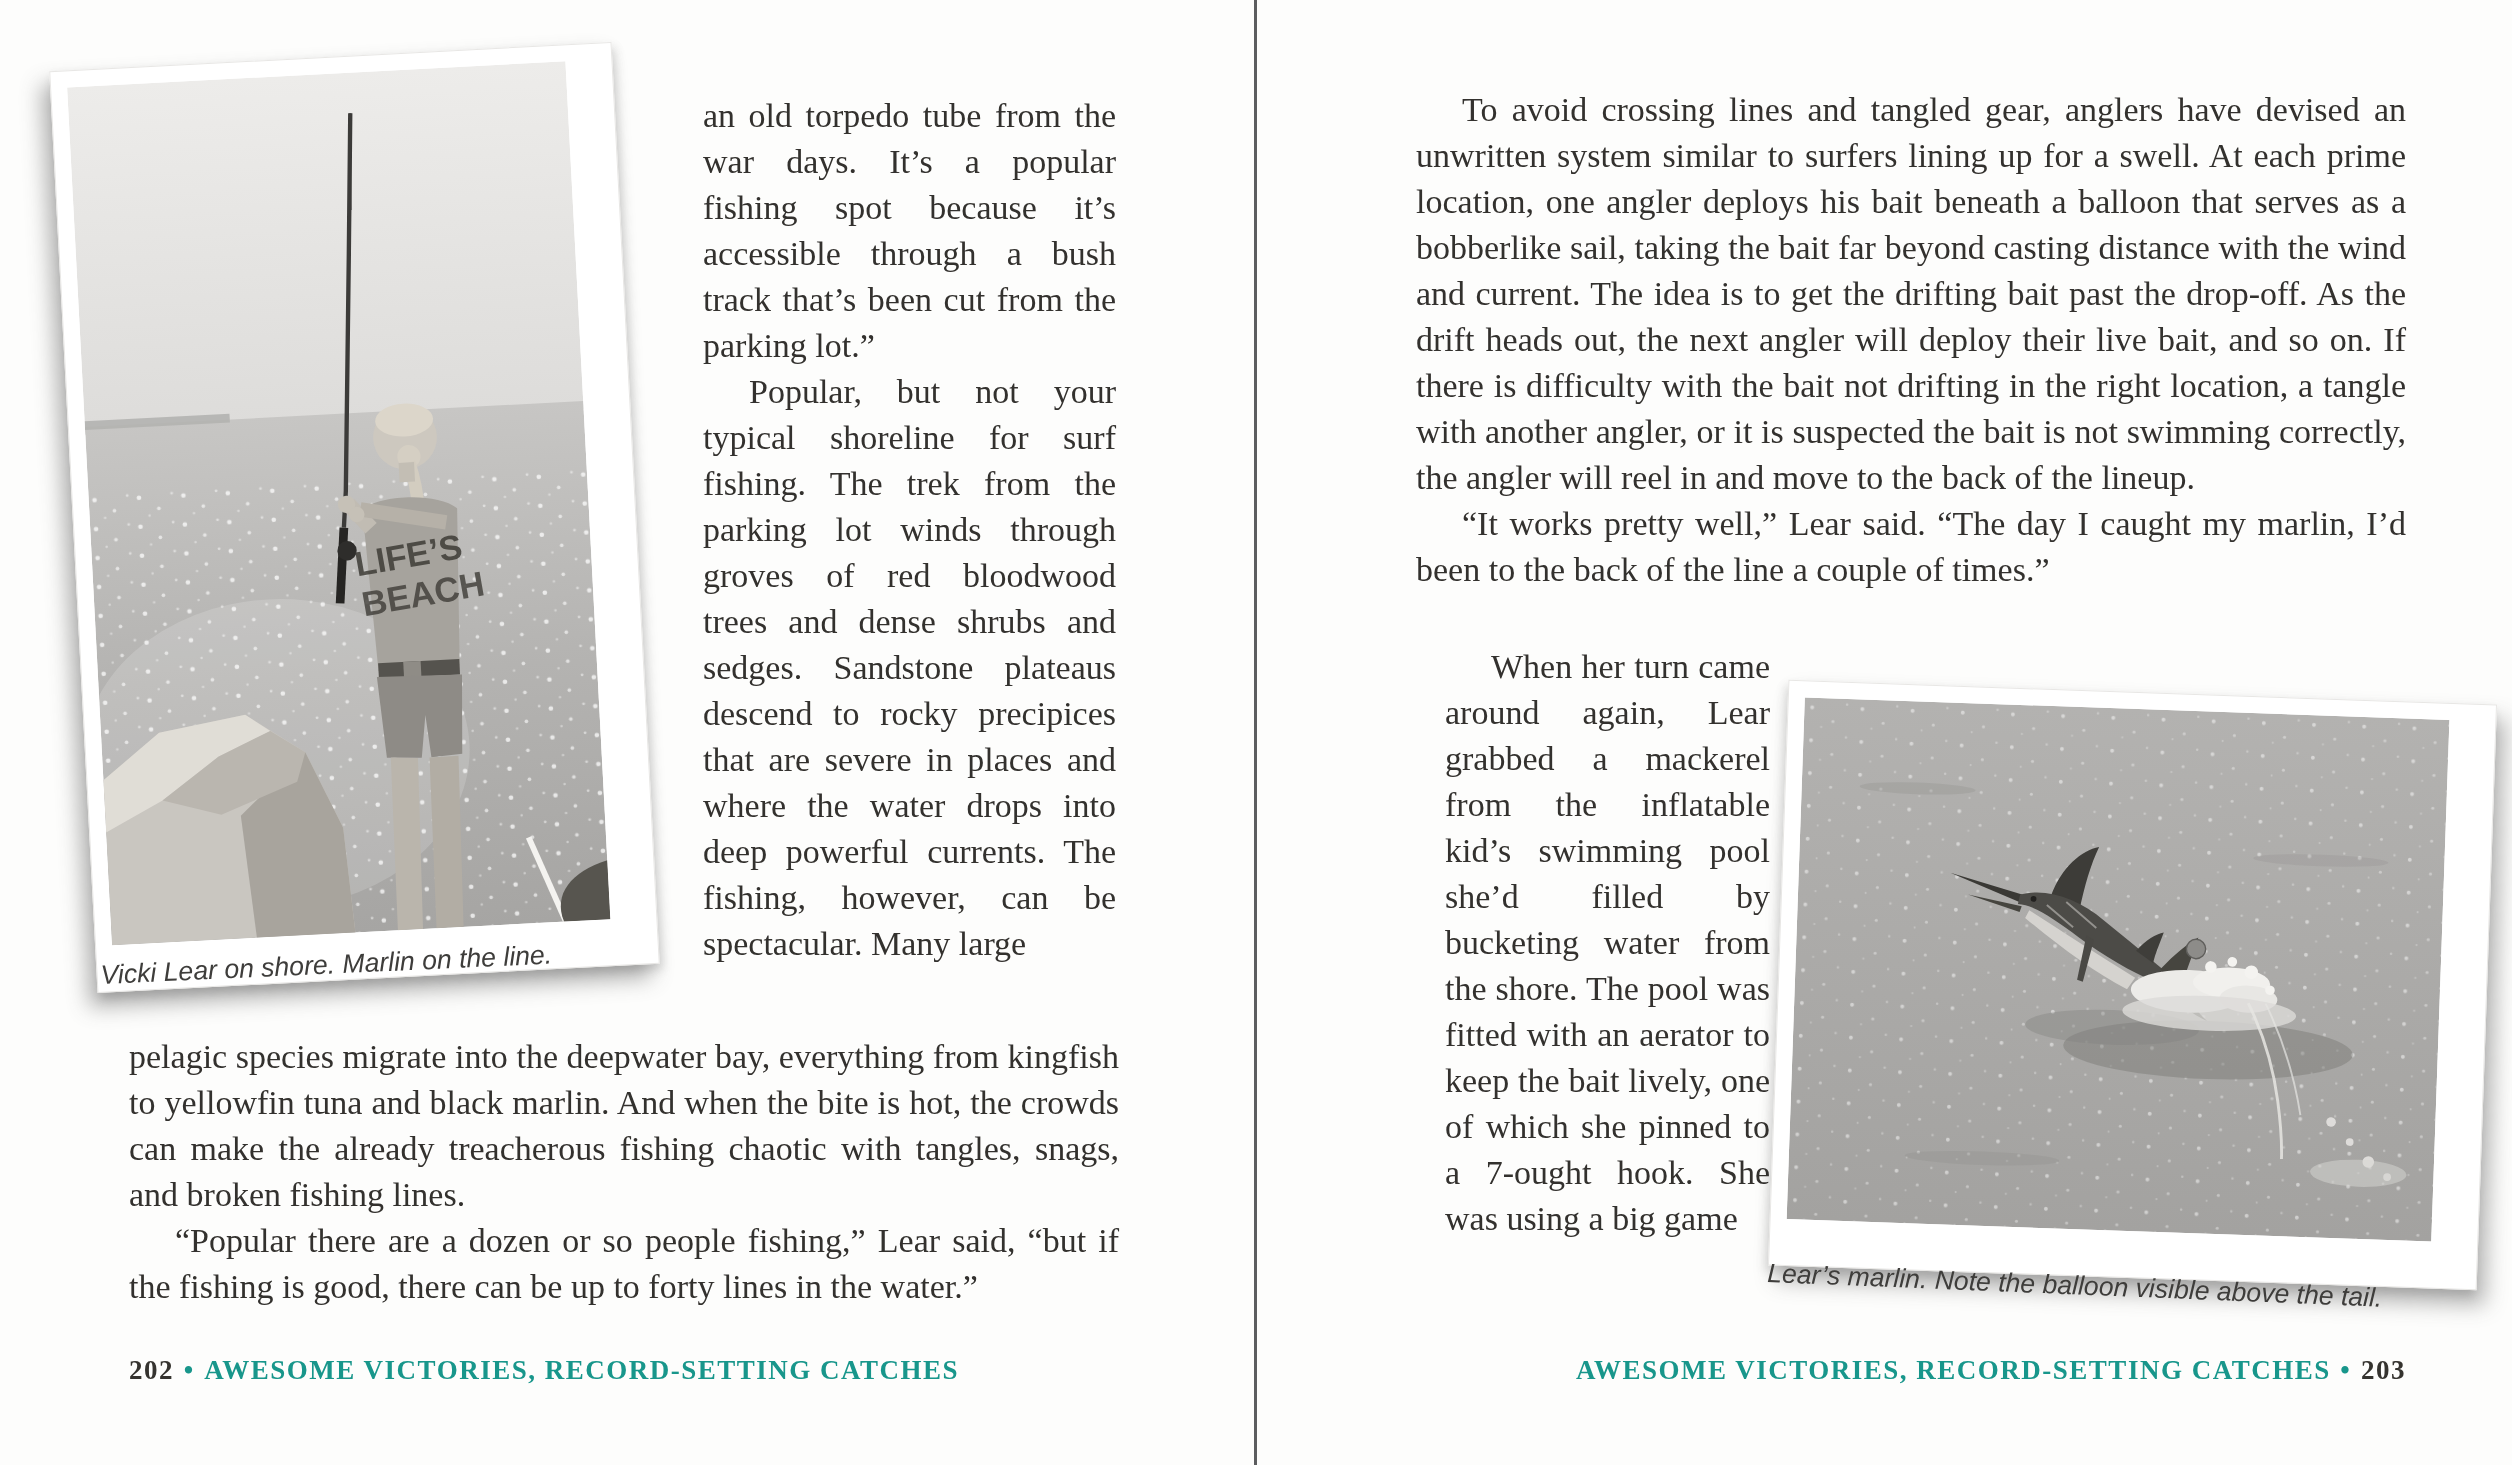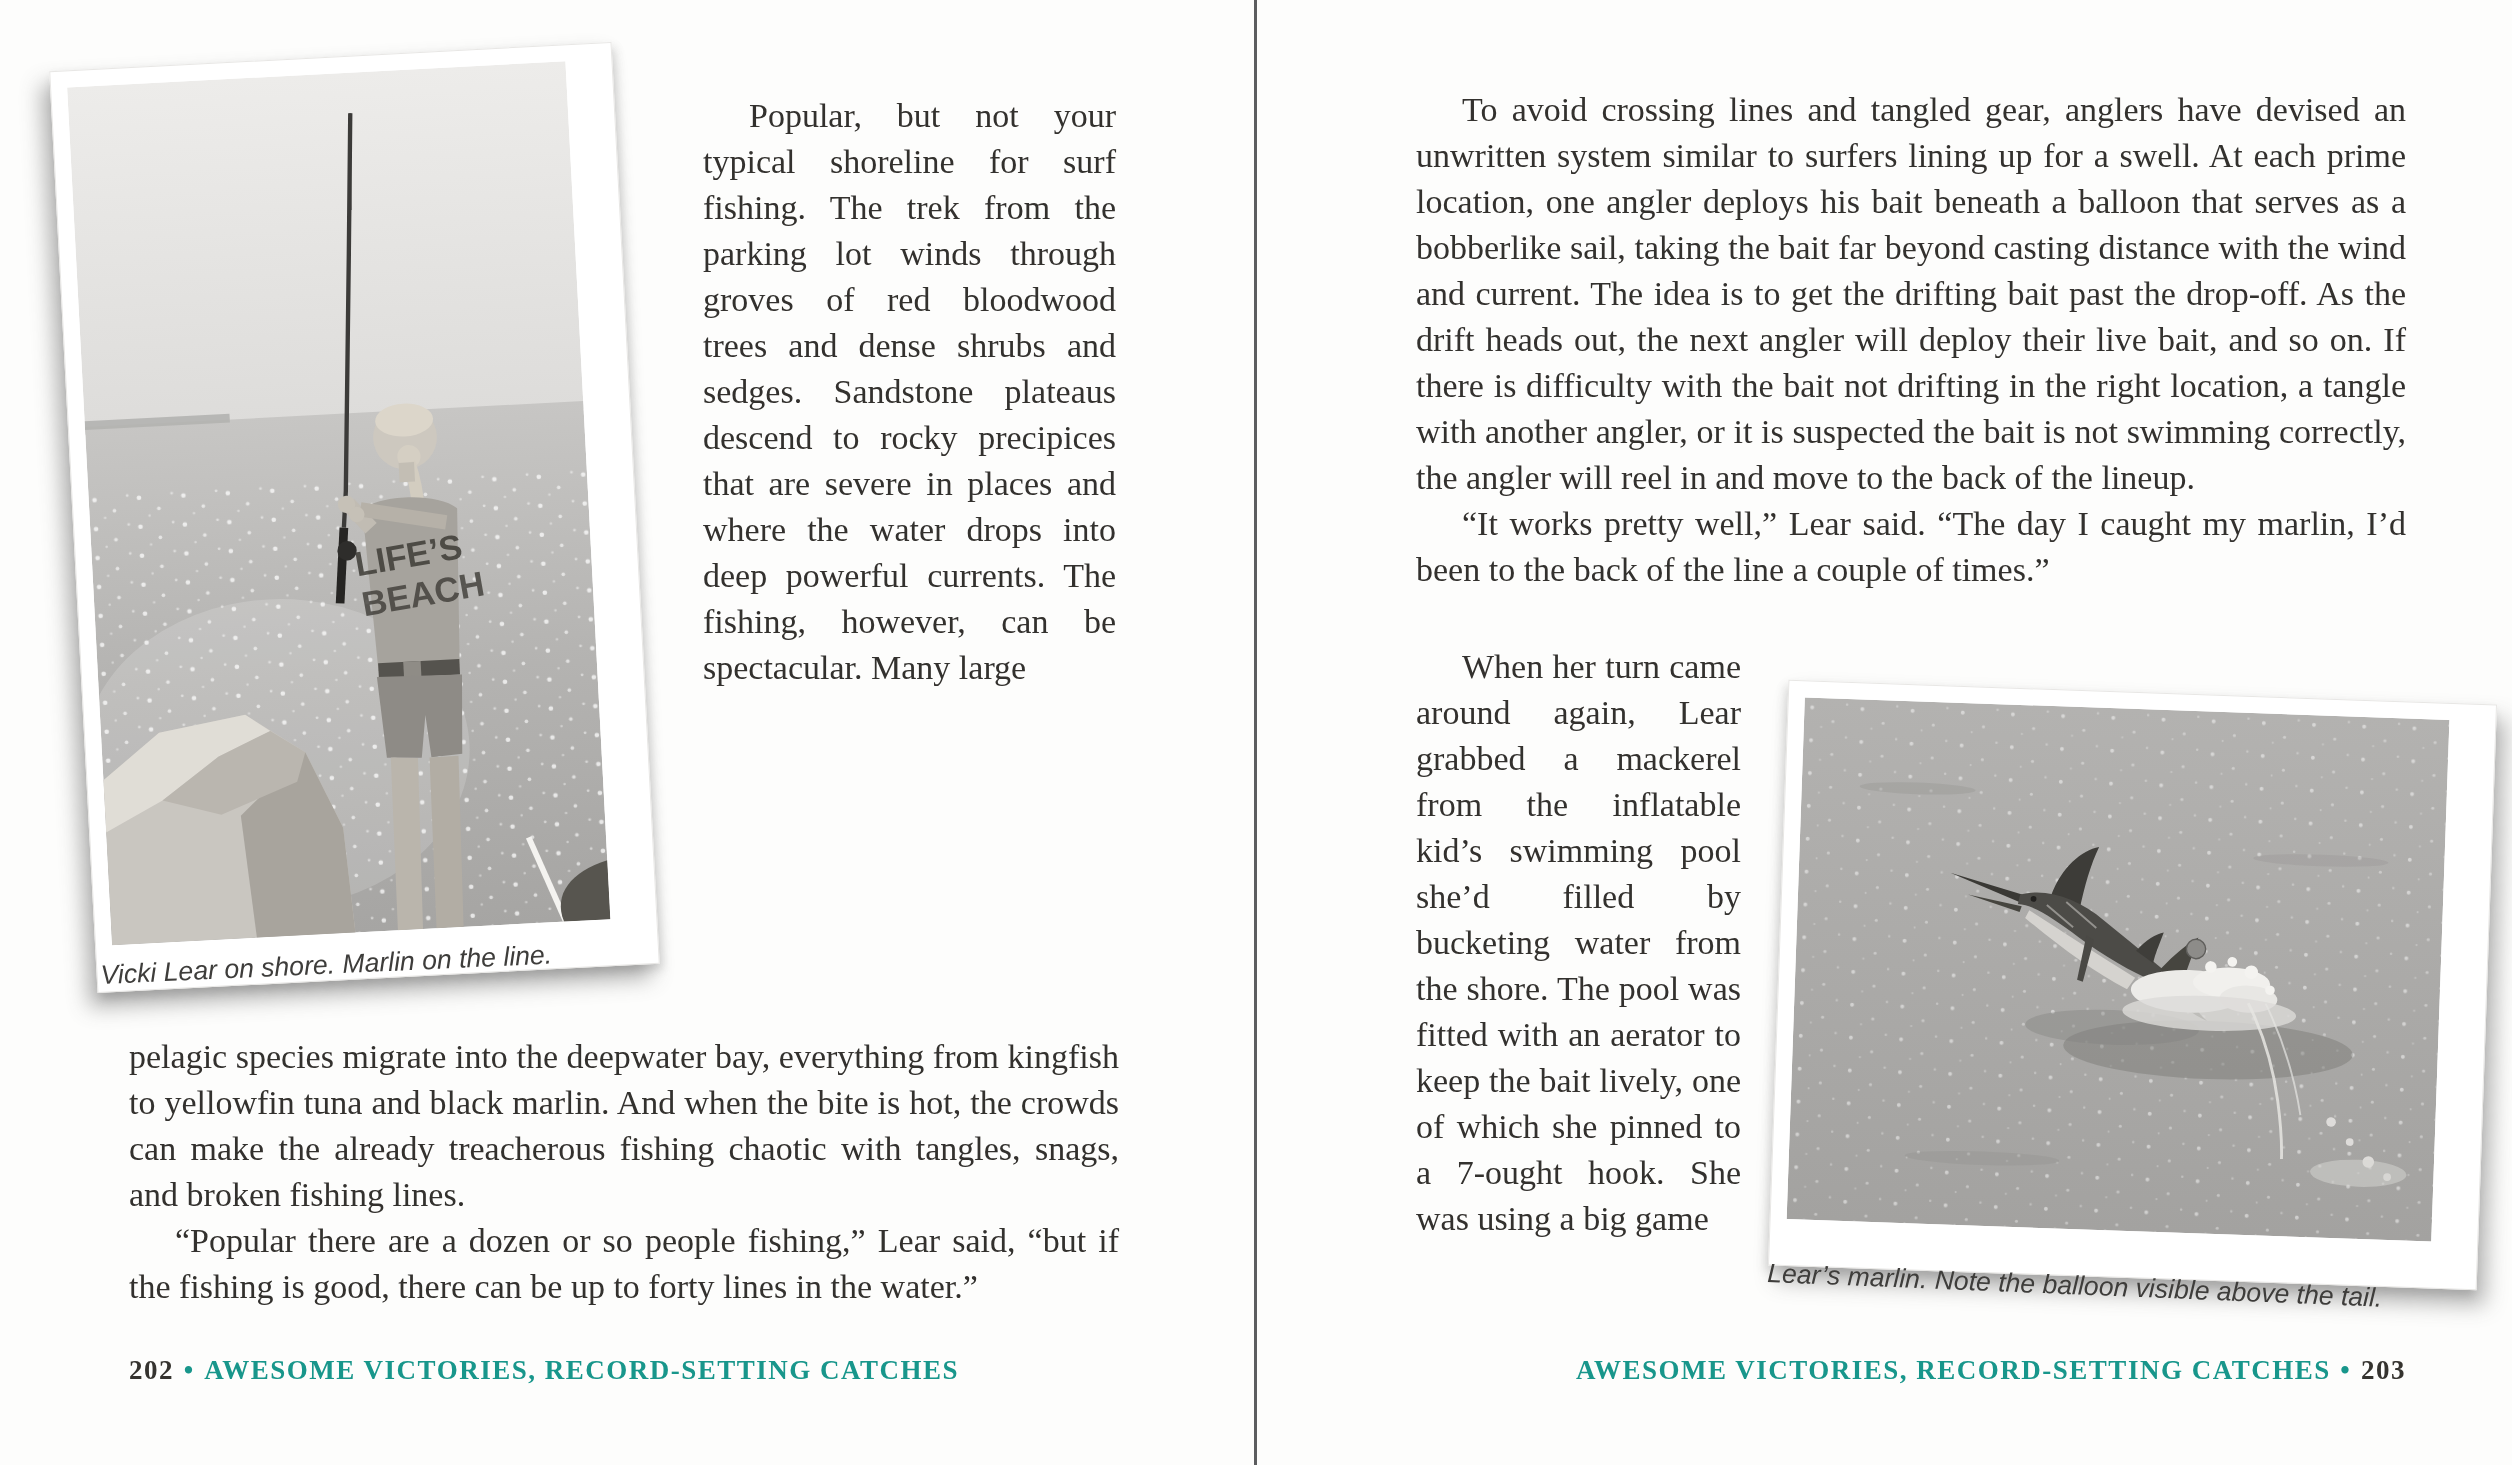--- a/index.html
+++ b/index.html
@@ -5,21 +5,21 @@
   html,body{margin:0;padding:0;background:#ffffff;}
   .spread{position:relative;width:2512px;height:1466px;background:#fdfdfc;overflow:hidden;
           font-family:"Liberation Serif",serif;color:#33312e;}
   .divider{position:absolute;left:1254px;top:0;width:2.9px;height:1466px;background:#5c5d5f;}
   .bodytext{position:absolute;font-size:34px;line-height:46px;text-align:justify;color:#33312e;}
   .bodytext p{margin:0;}
   .bodytext p.indent{text-indent:46px;}
   .lcol{left:703px;top:93px;width:413px;}
   .lwide{left:129px;top:1034px;width:990px;}
   .rmain{left:1416px;top:87px;width:990px;}
-  .rcol{left:1416px;top:644px;width:325px;}
+  .rcol{left:1445px;top:644px;width:325px;}
   .photo{position:absolute;background:#ffffff;padding:15.5px;border:1px solid #e8e7e5;}
   .photo svg{display:block;}
   .photo-left{left:73px;top:56px;width:530px;height:890px;transform:rotate(-3deg);
               box-shadow:-8.7px 13.5px 21px rgba(70,70,70,0.42), 2.9px 5.8px 9.7px rgba(70,70,70,0.18);}
   .photo-right{left:1778px;top:692px;width:676px;height:553px;transform:rotate(2deg);
               box-shadow:8.7px 14.5px 21px rgba(70,70,70,0.40), -2.9px 5.8px 9.7px rgba(70,70,70,0.15);}
   .caption{position:absolute;font-family:"Liberation Sans",sans-serif;font-style:italic;
            font-size:26.6px;color:#3e3d3b;white-space:nowrap;}
   .caption-left{left:100px;top:960px;transform:rotate(-2.6deg);transform-origin:left top;}
   .caption-right{left:1768px;top:1258px;transform:rotate(2.3deg);transform-origin:left top;}
@@ -94,20 +94,21 @@
         <rect x="316" y="612" width="18" height="16" fill="#8f8c86"></rect>
         <path d="M288,626 L376,628 L372,710 L340,712 L336,668 L330,712 L294,710 Z" fill="#8e8b86"></path>
         <path d="M298,710 L296,889 L322,889 L326,712 Z" fill="#bab5ac"></path>
         <path d="M338,712 L336,889 L364,889 L368,712 Z" fill="#b2ada4"></path>
       </g>
     </svg>
   </div>
   <div class="caption caption-left">Vicki Lear on shore. Marlin on the line.</div>
 
   <div class="bodytext lcol">
+    <p>an old torpedo tube from the war days. It’s a popular fishing spot because it’s accessible through a bush track that’s been cut from the parking lot.”</p>
     <p class="indent">Popular, but not your typical shoreline for surf fishing. The trek from the parking lot winds through groves of red bloodwood trees and dense shrubs and sedges. Sandstone plateaus descend to rocky precipices that are severe in places and where the water drops into deep powerful currents. The fishing, however, can be spectacular. Many large</p>
   </div>
 
   <div class="bodytext lwide">
     <p>pelagic species migrate into the deepwater bay, everything from kingfish to yellowfin tuna and black marlin. And when the bite is hot, the crowds can make the already treacherous fishing chaotic with tangles, snags, and broken fishing lines.</p>
     <p class="indent">“Popular there are a dozen or so people fishing,” Lear said, “but if the fishing is good, there can be up to forty lines in the water.”</p>
   </div>
 
   <div class="footer lfooter">
     <span class="pagenum">202</span><span class="sep">•</span><span>AWESOME VICTORIES, RECORD-SETTING CATCHES</span>

